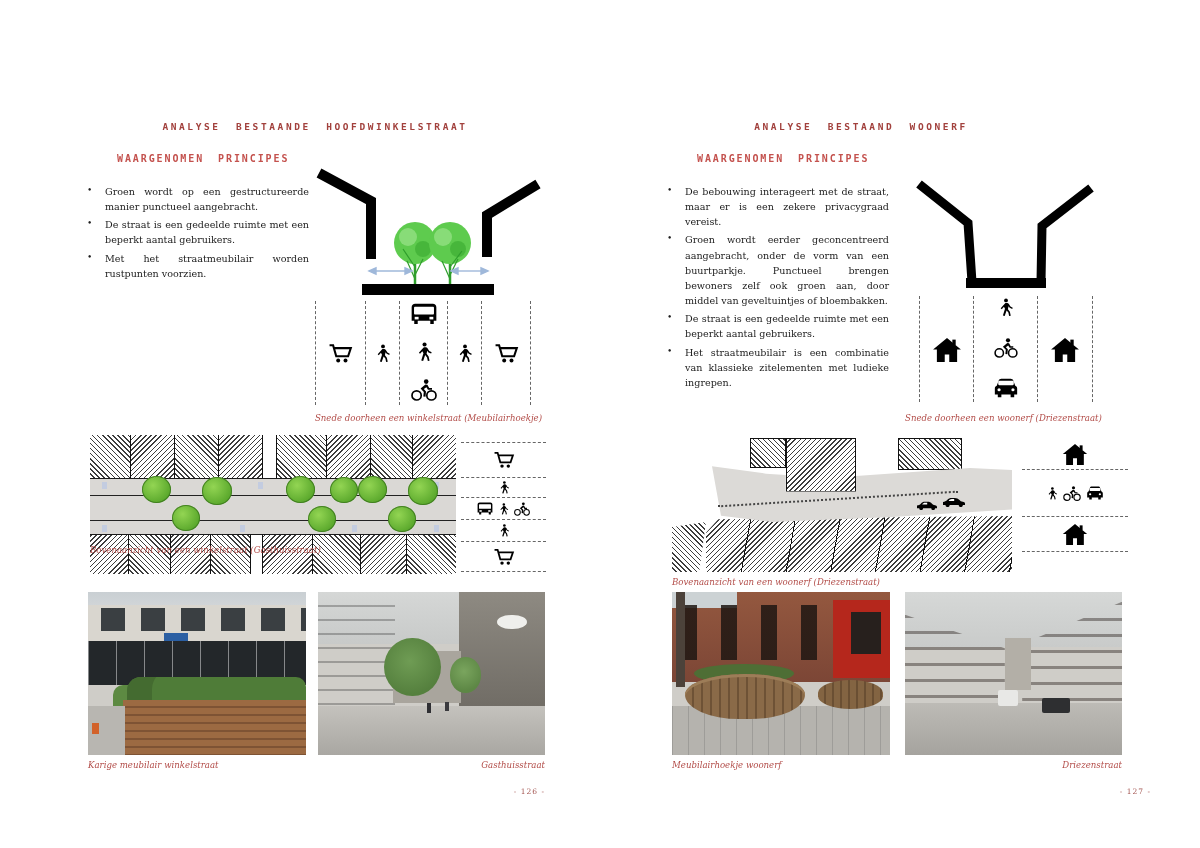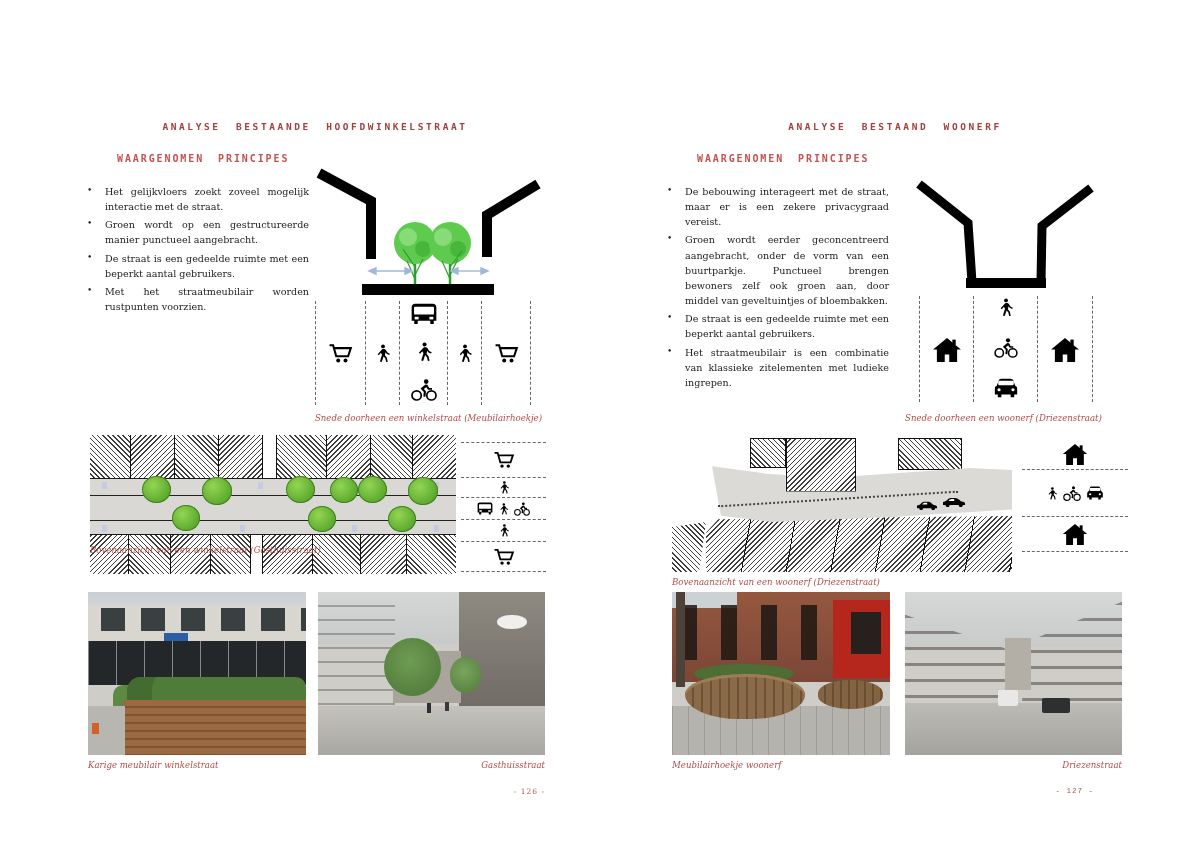--- a/index.html
+++ b/index.html
@@ -77,21 +77,20 @@
     </g>
   </defs>
 </svg>
 
 <div id="spread">
 
   <div class="abs title" style="left:85px;top:121px;width:460px;">ANALYSE BESTAANDE HOOFDWINKELSTRAAT</div>
   <div class="abs subhead" style="left:117px;top:153px;">WAARGENOMEN PRINCIPES</div>
 
   <ul class="abs bullets" style="left:85px;top:184px;">
-    <li>Het gelijkvloers zoekt zoveel mogelijk interactie met de straat.</li>
     <li>Groen wordt op een gestructureerde manier punctueel aangebracht.</li>
     <li>De straat is een gedeelde ruimte met een beperkt aantal gebruikers.</li>
     <li>Met het straatmeubilair worden rustpunten voorzien.</li>
   </ul>
 
   <div class="abs" style="left:312px;top:167px;width:233px;height:240px;">
     <svg width="233" height="133" viewBox="0 0 233 133">
       <g stroke="#000" stroke-width="10" fill="none" stroke-linejoin="miter">
         <path d="M7 6 L59 34 L59 92"></path>
         <path d="M226 17 L175 48 L175 90"></path>
@@ -256,21 +255,21 @@
     <div style="top:28%;left:29%;width:25%;height:36%;background:radial-gradient(circle at 45% 40%,#6f9c54,#55803e 70%);border-radius:50%;"></div>
     <div style="top:40%;right:28%;width:14%;height:22%;background:radial-gradient(circle at 45% 40%,#7aa55e,#5d8745 70%);border-radius:50%;"></div>
     <div style="bottom:0;left:0;right:0;height:30%;background:linear-gradient(#c4c2bd,#a9a7a2);"></div>
     <div style="bottom:26%;left:48%;width:4px;height:10px;background:#2f2f33;"></div>
     <div style="bottom:27%;left:56%;width:4px;height:9px;background:#3a3a3e;"></div>
   </div>
   <div class="abs cap" style="left:88px;top:760px;width:218px;">Karige meubilair winkelstraat</div>
   <div class="abs cap" style="left:318px;top:760px;width:227px;text-align:right;">Gasthuisstraat</div>
   <div class="abs pagenum" style="left:85px;top:787px;width:460px;">- 126 -</div>
 
-  <div class="abs title" style="left:665px;top:121px;width:460px;">ANALYSE BESTAAND WOONERF</div>
+  <div class="abs title" style="left:631px;top:121px;width:460px;">ANALYSE BESTAAND WOONERF</div>
   <div class="abs subhead" style="left:697px;top:153px;">WAARGENOMEN PRINCIPES</div>
 
   <ul class="abs bullets" style="left:665px;top:184px;">
     <li>De bebouwing interageert met de straat, maar er is een zekere privacygraad vereist.</li>
     <li>Groen wordt eerder geconcentreerd aangebracht, onder de vorm van een buurtparkje. Punctueel brengen bewoners zelf ook groen aan, door middel van geveltuintjes of bloembakken.</li>
     <li>De straat is een gedeelde ruimte met een beperkt aantal gebruikers.</li>
     <li>Het straatmeubilair is een combinatie van klassieke zitelementen met ludieke ingrepen.</li>
   </ul>
 
   <div class="abs" style="left:905px;top:178px;width:200px;height:226px;">
@@ -364,15 +363,15 @@
     <div style="top:0;left:0;right:0;height:34%;background:linear-gradient(#d6d8d7,#c9cbca);"></div>
     <div style="top:14%;left:0;width:46%;height:64%;clip-path:polygon(0 0,100% 32%,100% 100%,0 100%);background:linear-gradient(90deg,#6e4233,#8a5542);background-image:repeating-linear-gradient(180deg,rgba(30,20,16,.4) 0 3px,transparent 3px 16px);"></div>
     <div style="top:6%;right:0;width:46%;height:72%;clip-path:polygon(0 36%,100% 0,100% 100%,0 100%);background:linear-gradient(270deg,#7a4736,#936049);background-image:repeating-linear-gradient(180deg,rgba(30,20,16,.4) 0 3px,transparent 3px 16px);"></div>
     <div style="top:28%;left:46%;width:12%;height:32%;background:#b3afa7;"></div>
     <div style="bottom:0;left:0;right:0;height:32%;background:linear-gradient(#bdbbb6,#a5a39e);"></div>
     <div style="bottom:30%;left:43%;width:9%;height:10%;background:#e8e8e6;border-radius:2px;"></div>
     <div style="bottom:26%;right:24%;width:13%;height:9%;background:#2e2f31;border-radius:2px;"></div>
   </div>
   <div class="abs cap" style="left:672px;top:760px;width:218px;">Meubilairhoekje woonerf</div>
   <div class="abs cap" style="left:905px;top:760px;width:217px;text-align:right;">Driezenstraat</div>
-  <div class="abs pagenum" style="left:634px;top:787px;width:460px;font-family:Liberation Mono, monospace;">- 127 -</div>
+  <div class="abs pagenum" style="left:691px;top:787px;width:460px;">- 127 -</div>
 
 </div>
 
 </body></html>

